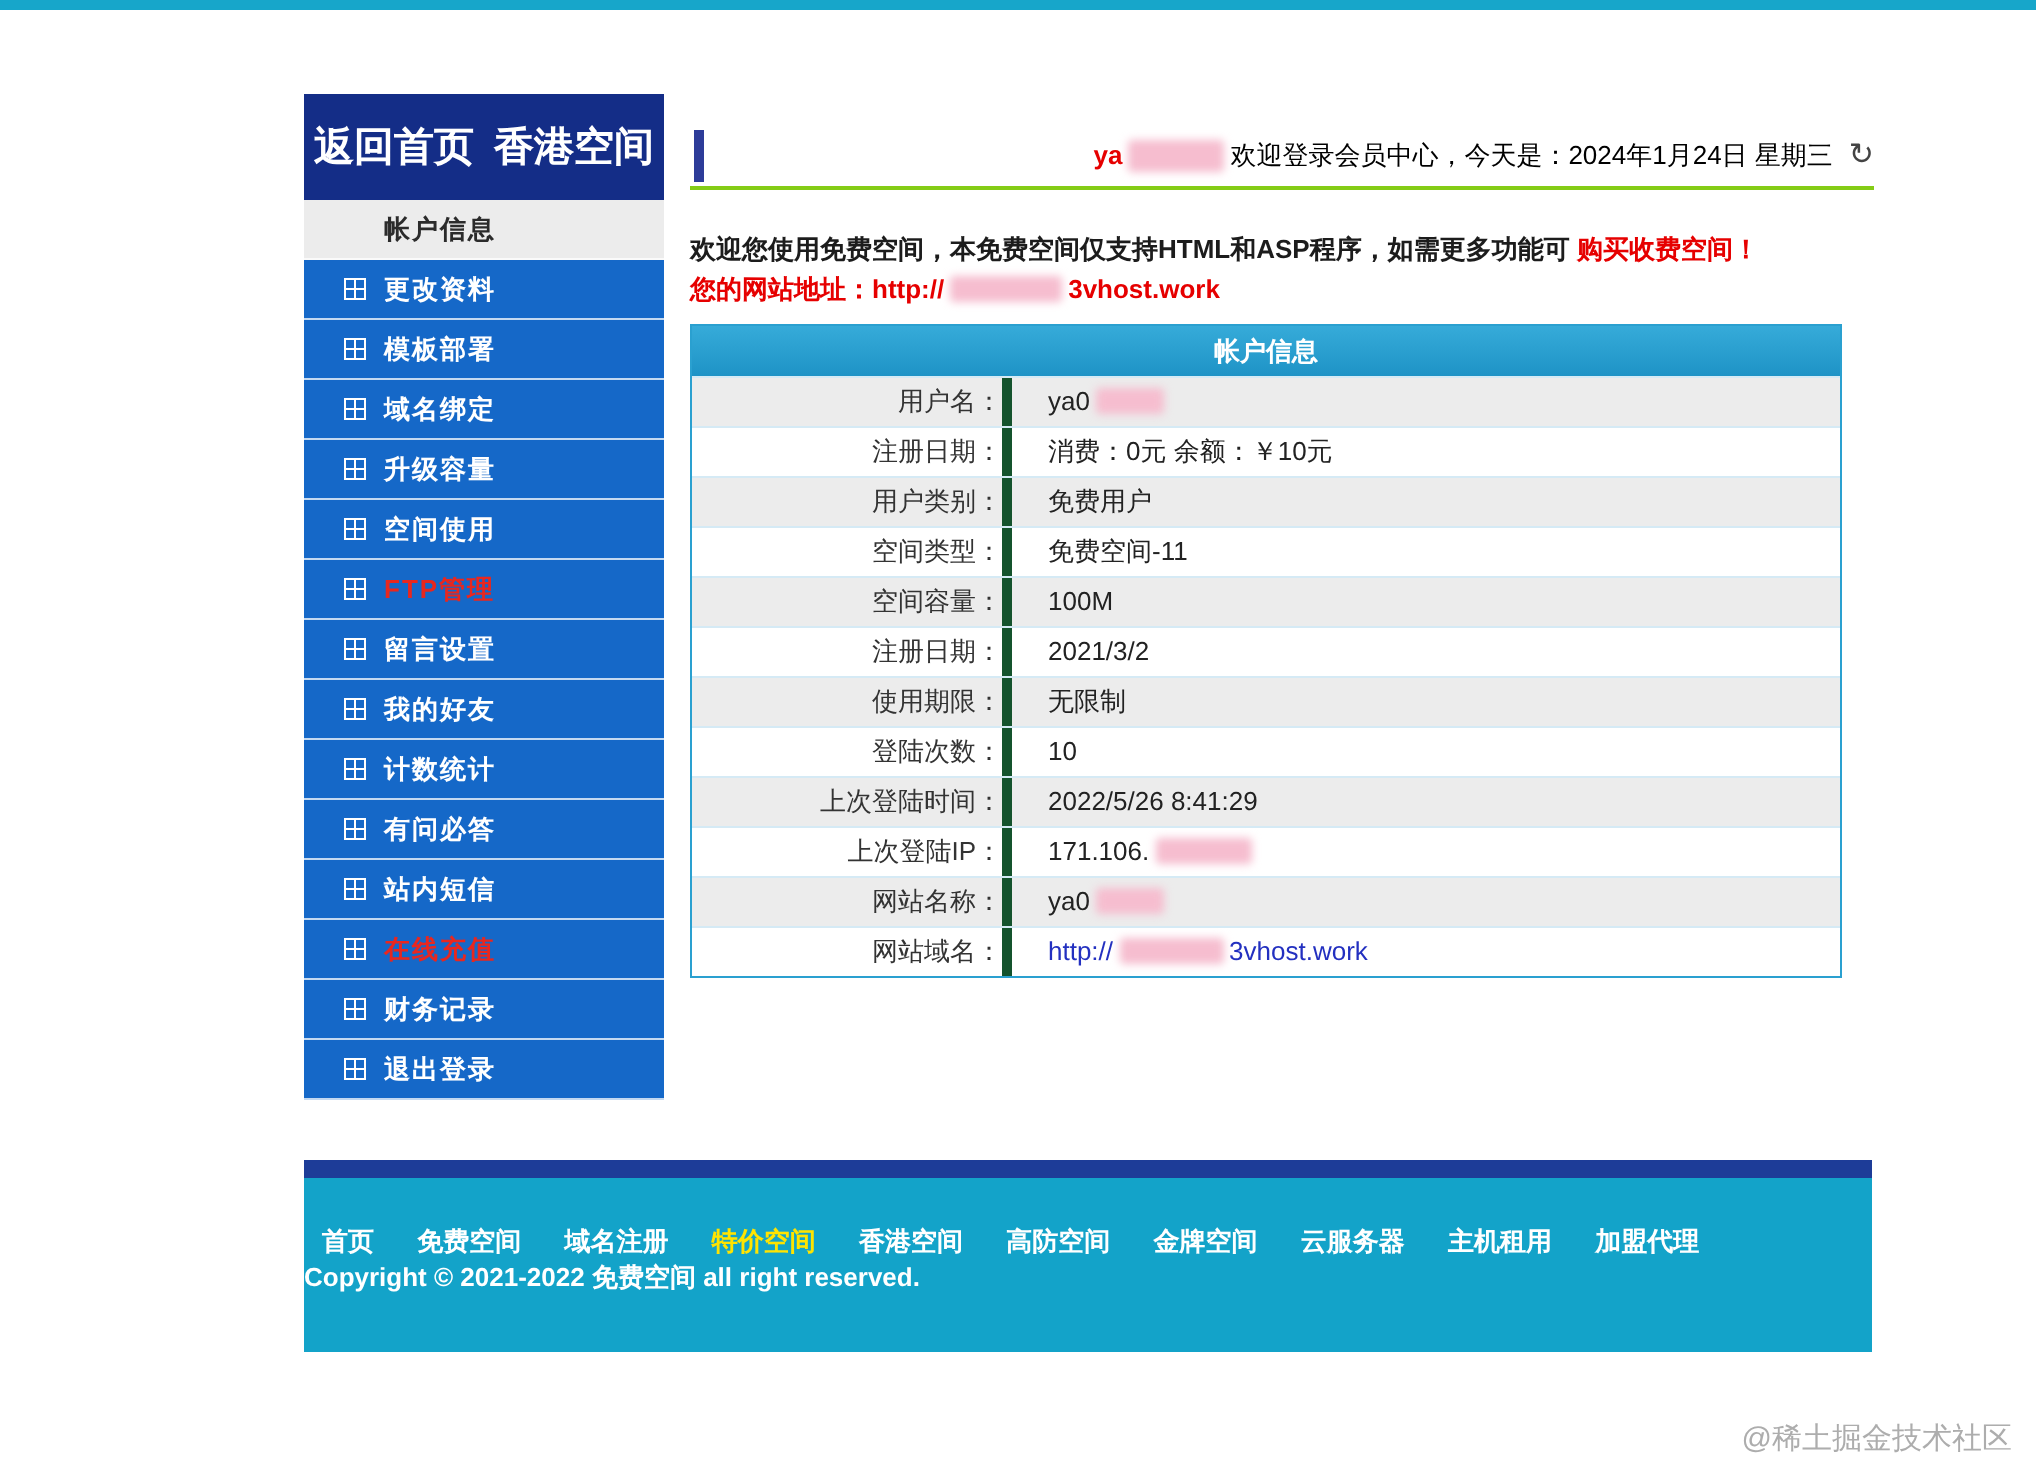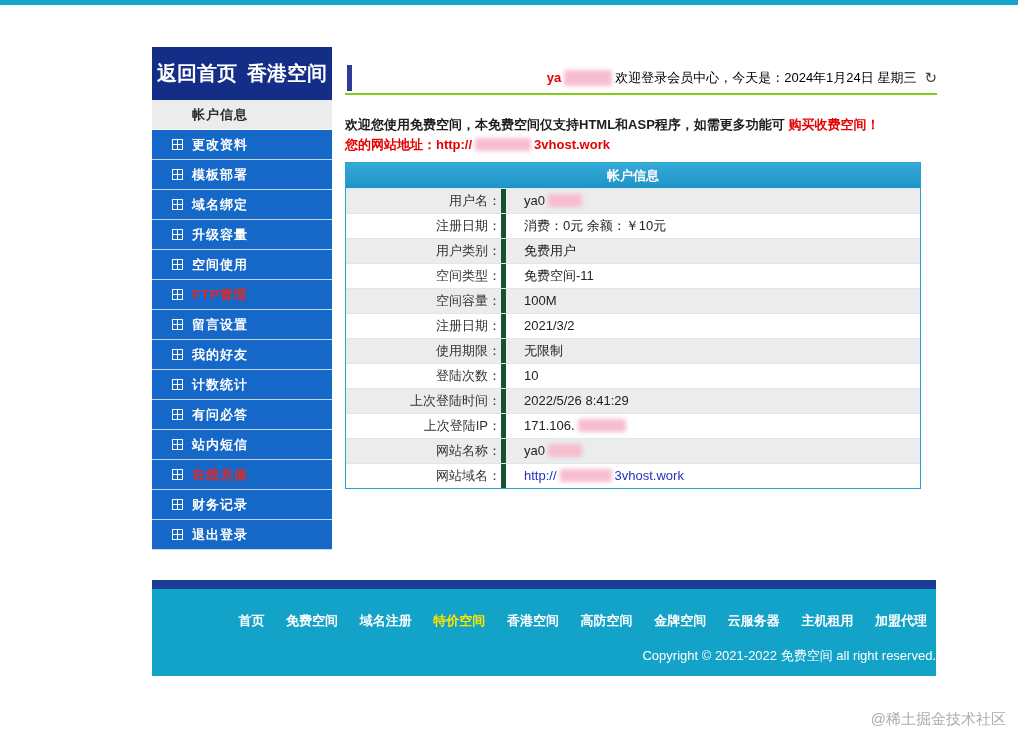--- a/index.html
+++ b/index.html
@@ -45,25 +45,25 @@
                background:linear-gradient(#36abd9,#1e93c6); }
   .trow { display:flex; height:25px; line-height:24px; font-size:13px; border-top:1px solid #d5eaf5; background:#fff; }
   .rows .trow:nth-of-type(odd) { background:#ececec; }
   .tlabel { width:155px; padding-left:10px; color:#333;text-align:right; }
   .tval { flex:1; padding-left:18px; border-left:5px solid #14532d; color:#222; }
   .trow.blue .tval { color:#2330c0; }
 
   
   .footer-darkbar { position:absolute; left:152px; top:580px; width:784px; height:9px; background:#1d3c98; }
   .footer { position:absolute; left:152px; top:589px; width:784px; height:87px; background:#13a3c9;
-            color:#fff; text-align:right; }
+            color:#fff; text-align:left; }
   .footer-links { padding-top:23px; font-size:13px; font-weight:600; }
   .flink { color:#fff; text-decoration:none; margin:0 9px; cursor:pointer; }
   .flink.hl { color:#ffe400; }
-  .copyright { margin-top:17px; font-size:13px; }
+  .copyright { font-size:13px;font-weight:bold; }
 
   .watermark { position:absolute; right:12px; bottom:8px; color:#adadad; font-size:15px; }
 </style>
 </head>
 <body>
 
 <div class="page">
   <div class="topline"></div>
 
   <div class="sidebar">

